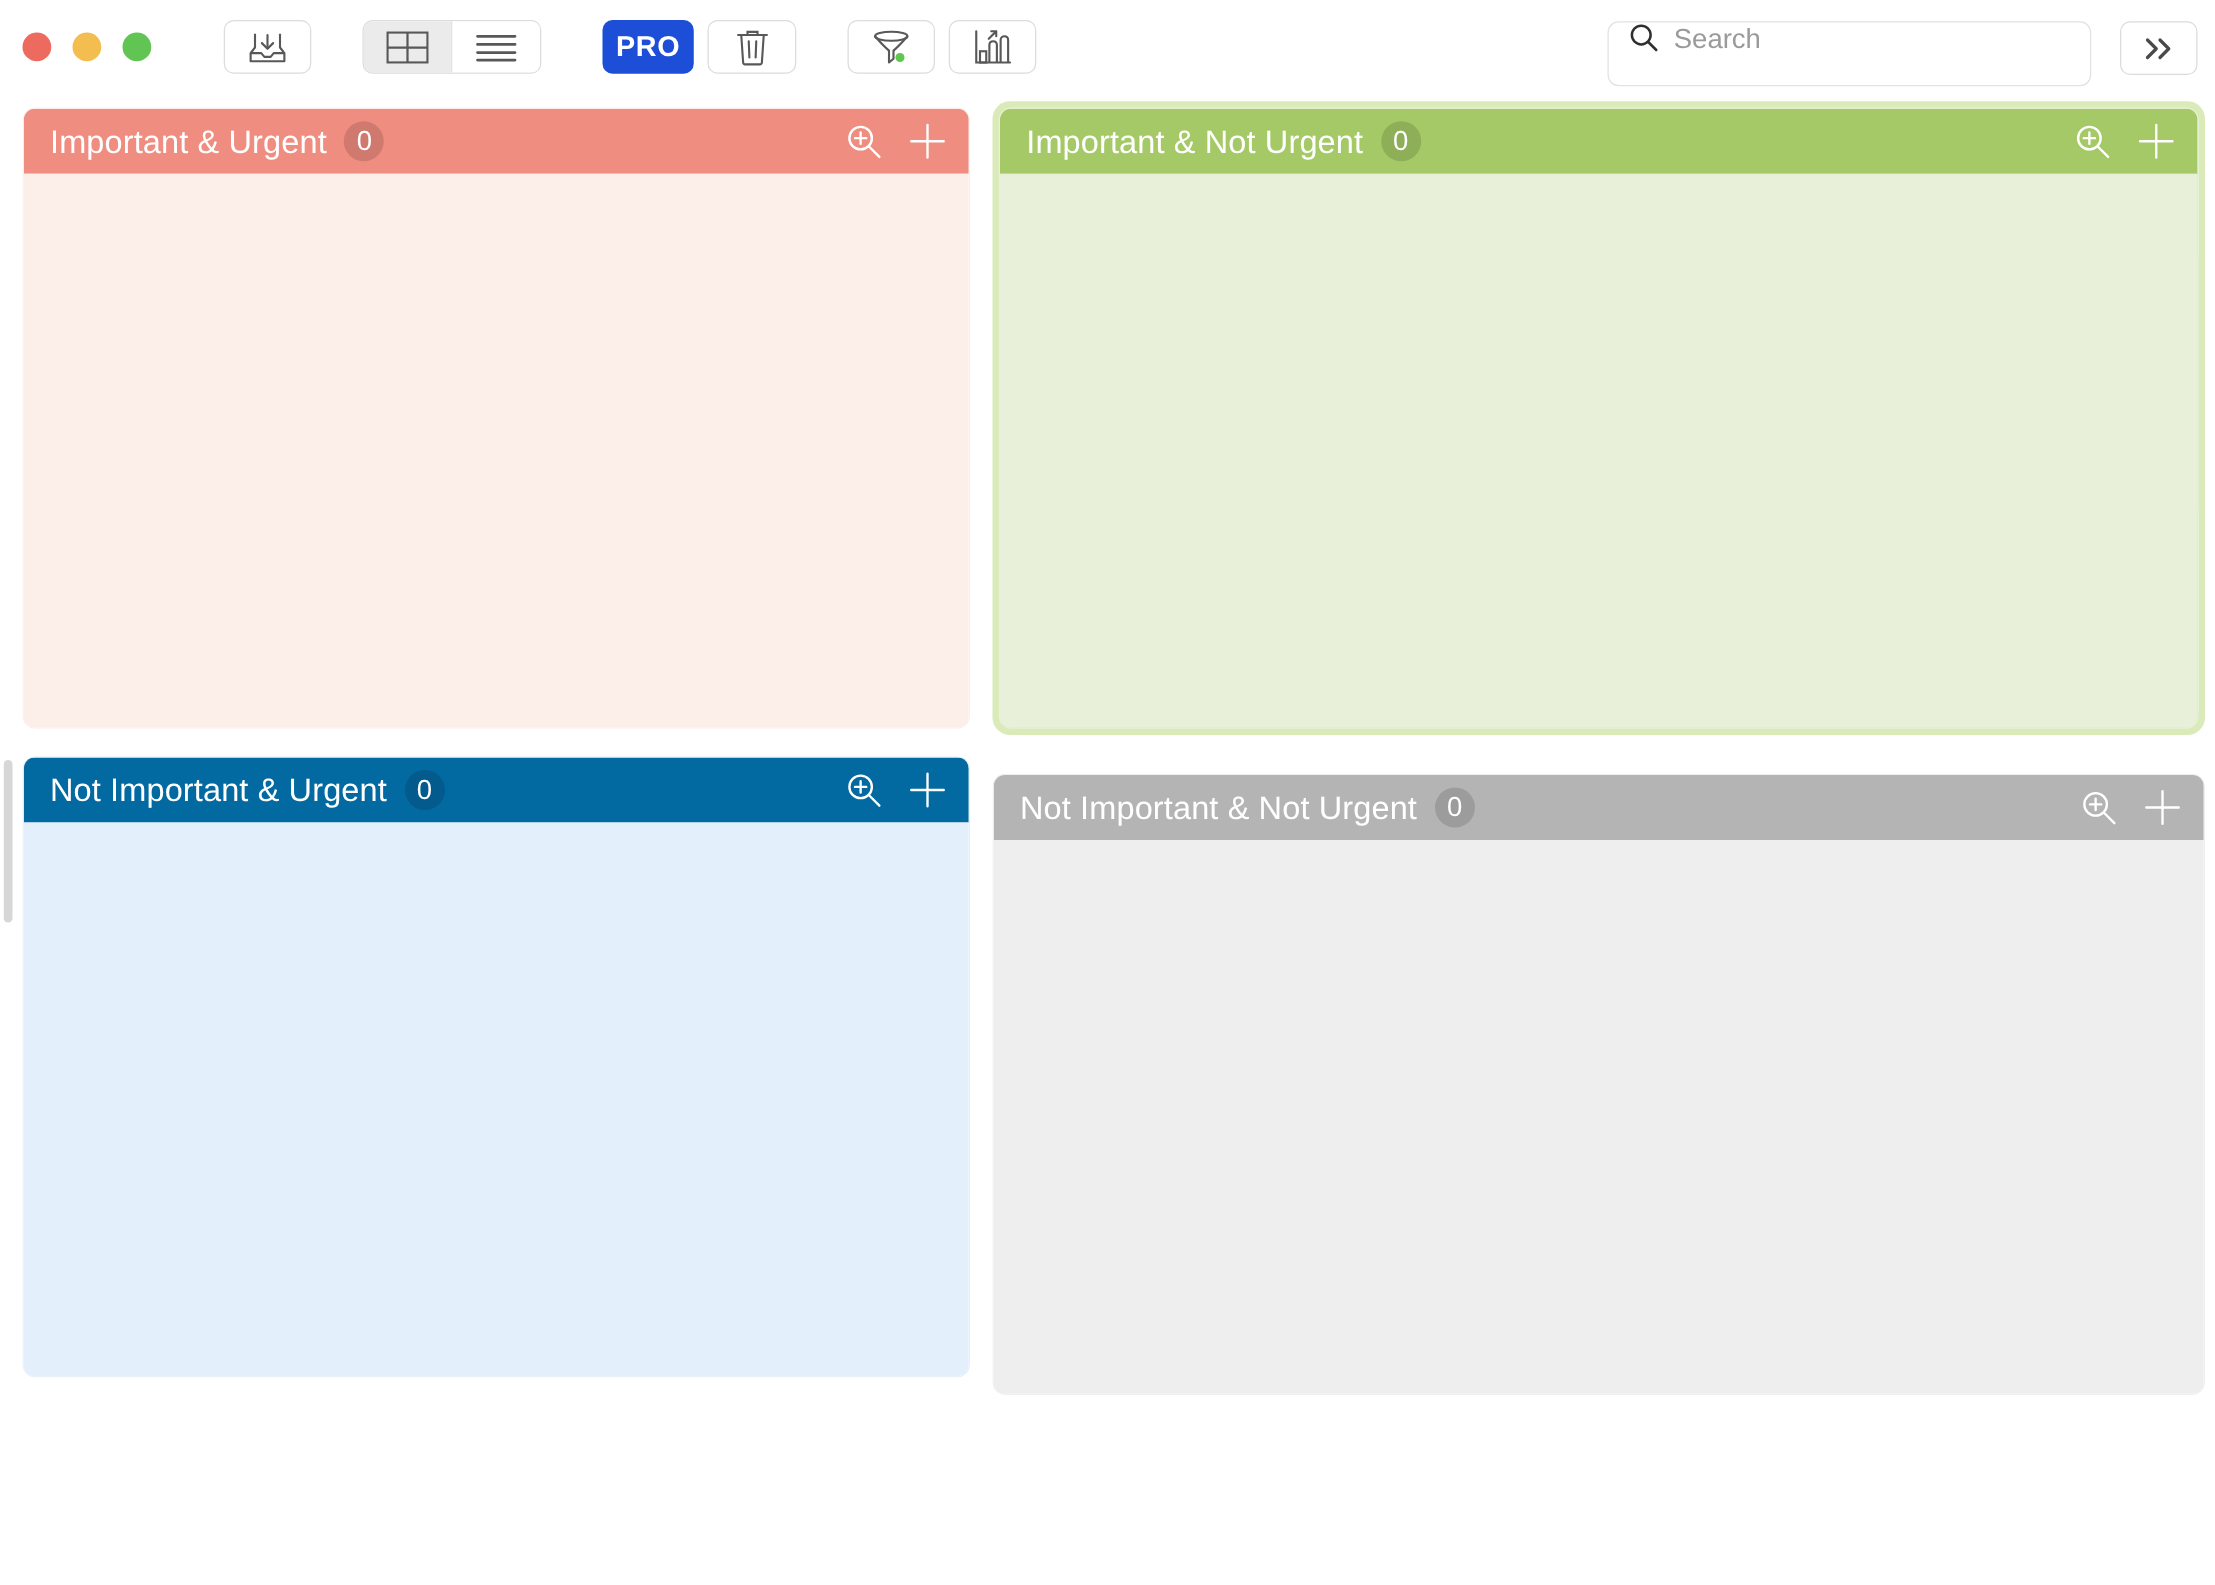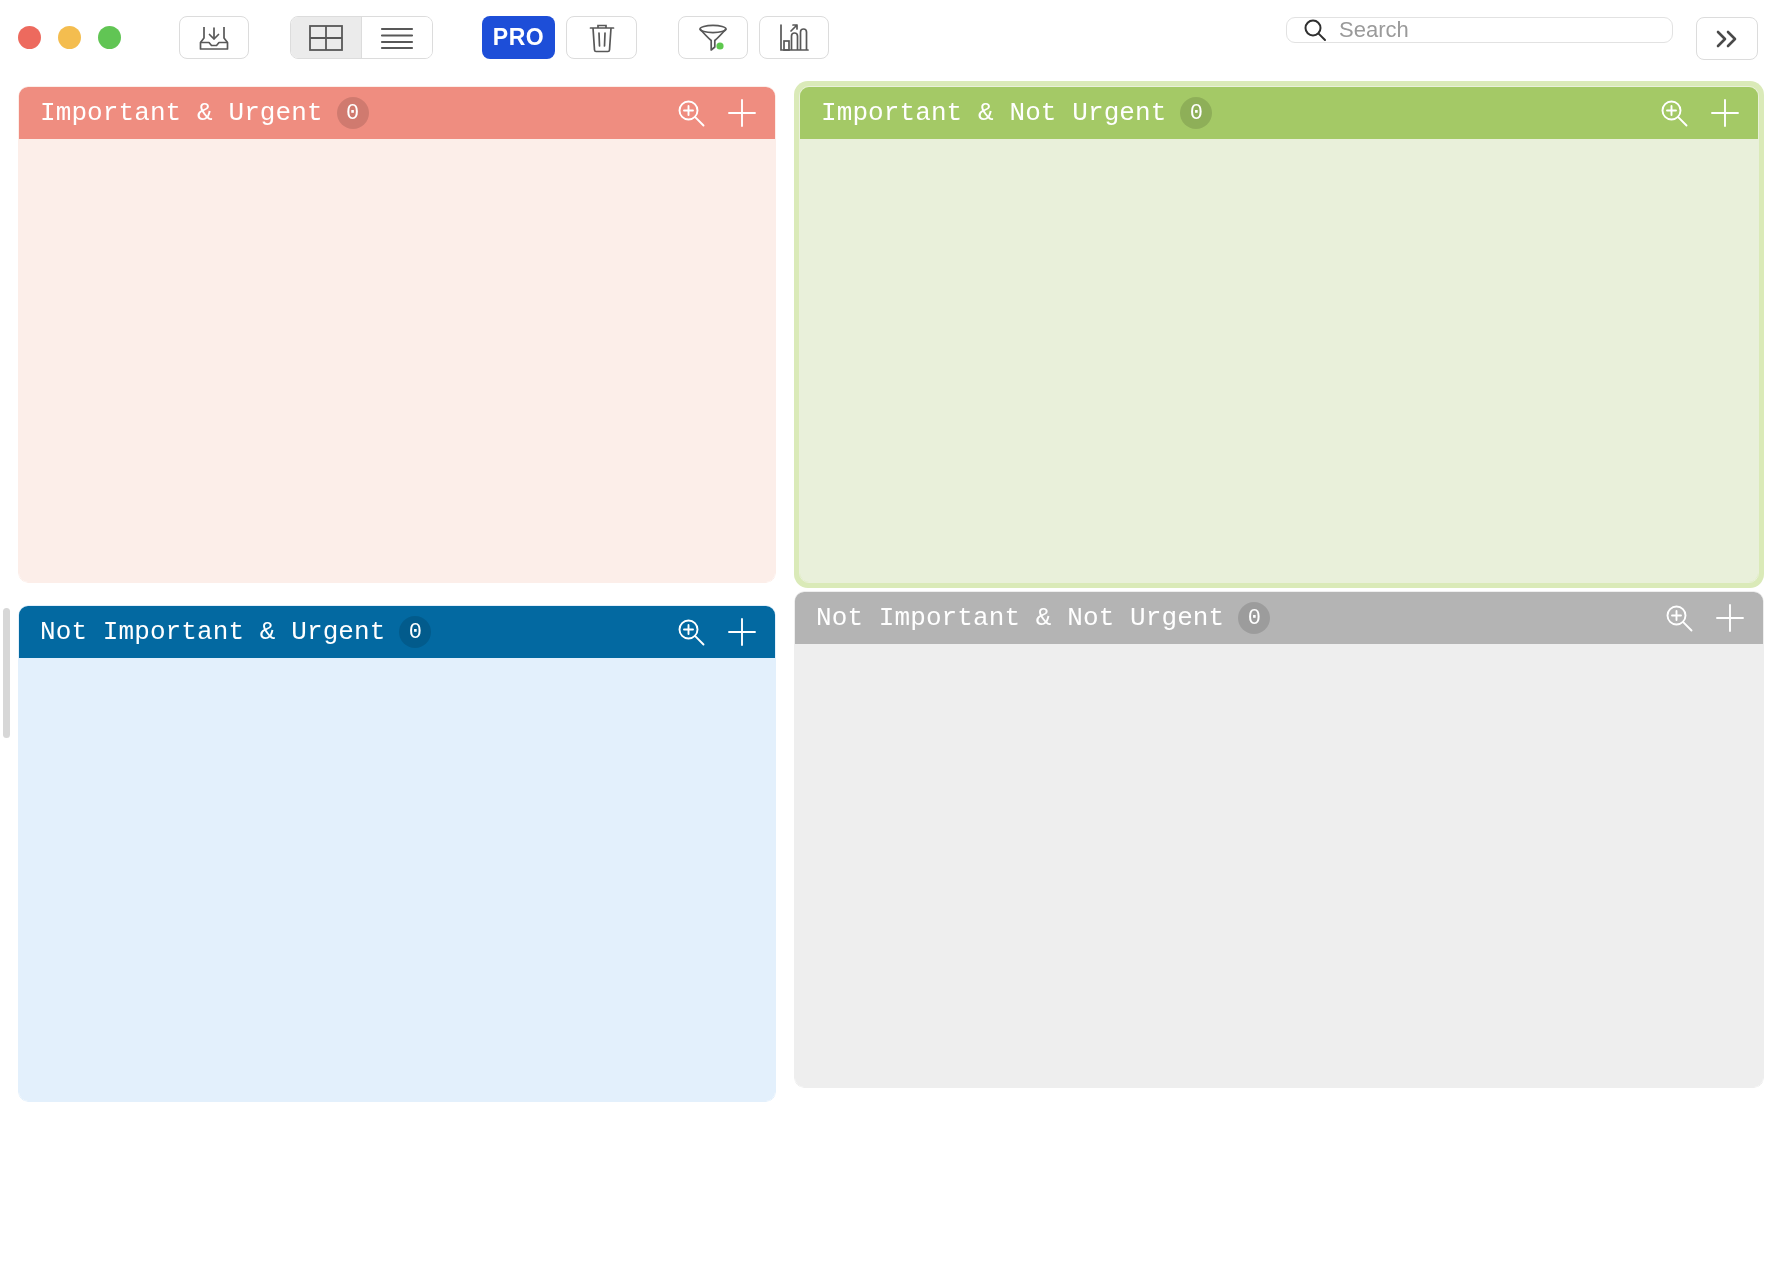--- a/index.html
+++ b/index.html
@@ -54,24 +54,24 @@
     background: #ef8279; border: none; border-radius: 8px;
     color: #ffffff; font-size: 23px; font-weight: 600; letter-spacing: 0.5px;
     display: flex; align-items: center; justify-content: center;
   }
   #trash-btn { margin-left: 11px; width: 71px; }
   #filter-btn { margin-left: 41px; width: 70px; position: relative; }
   #chart-btn  { margin-left: 11px; width: 70px; }
 
   #search-wrap {
     position: absolute; left: 1286px; top: 17px;
-    width: 387px; height: 26px;
+    width: 387px; height: 52px;
     border: 1px solid #e2e2e2; border-radius: 9px;
     background: #ffffff;
-    display: flex; align-items: center; padding-left: 16px; gap: 12px;
+    display: flex; align-items: flex-start; padding-left: 16px; gap: 12px;
   }
   #search-input {
     border: none; outline: none; background: transparent;
     font-family: "Liberation Sans", sans-serif;
     font-size: 22px; color: #333;
     width: 300px;
   }
   #search-input::placeholder { color: #9a9a9a; }
 
   #chevron-btn {
@@ -98,21 +98,21 @@
     display: flex; flex-direction: column;
   }
   .quadrant.selected {
     padding: 5px;
     border-radius: 14px;
   }
   .q-inner {
     width: 100%; height: 100%;
     border-radius: 10px;
     overflow: hidden;
-    display: flex; flex-direction: column; font-family: Liberation Mono, monospace;
+    display: flex; flex-direction: column;
   }
   .q-header {
     height: 52px;
     display: flex; align-items: center;
     padding-left: 21px; padding-right: 17px;
     flex: none;
   }
   .q-title {
     color: #ffffff;
     font-size: 26px;
@@ -133,21 +133,21 @@
   .q-actions {
     margin-left: auto;
     display: flex; align-items: center; gap: 20px;
   }
   .q-body { flex: 1; }
 
   
   #q-iu  { left: 18px;   top: 0px;   width: 758px;  height: 497px; }
   #q-inu { left: 794px;  top: -5px;  width: 970px;  height: 507px; }
   #q-niu { left: 18px;   top: 519px; width: 758px;  height: 497px; }
-  #q-ninu{ left: 794px;  top: 505px; width: 970px;  height: 497px; }
+  #q-ninu{ left: 794px;  top: 533px; width: 970px;  height: 497px; }
 
   .icon-svg { display: block; }
 </style>
 </head>
 <body>
 
 <div id="toolbar">
 
   <div class="traffic-lights">
     <span class="tl tl-close"></span>

